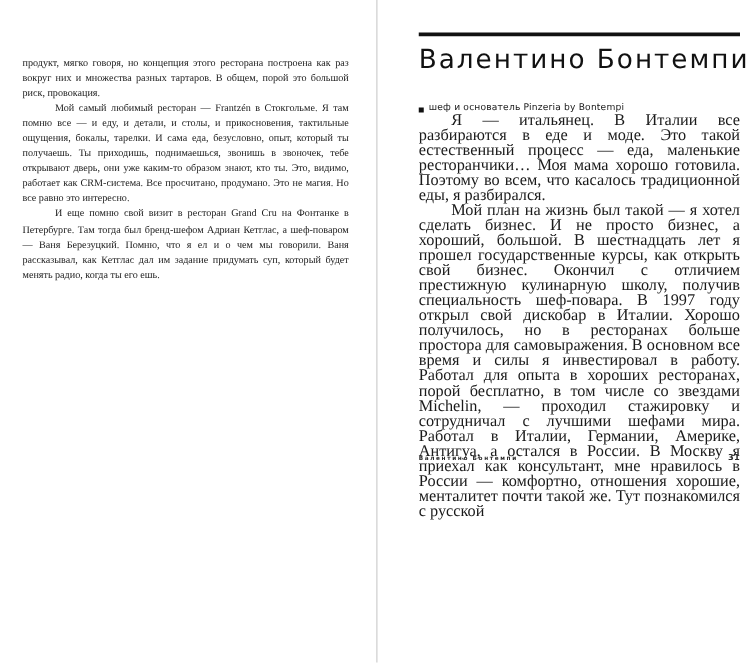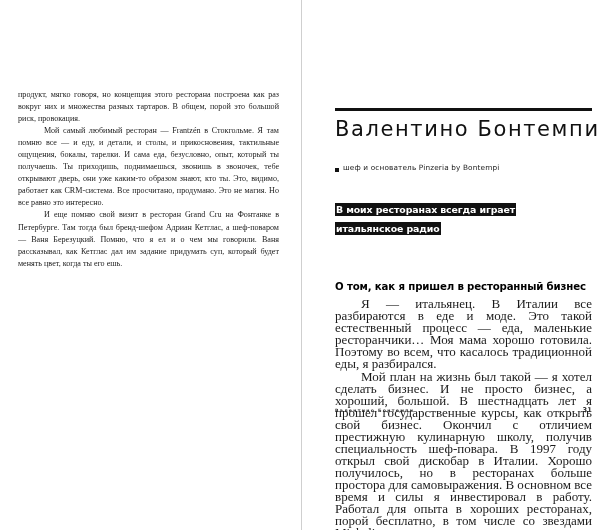--- a/index.html
+++ b/index.html
@@ -30,29 +30,28 @@
     top: 0;
     width: 1px;
     height: 530px;
     background: #cfcfcf;
   }
 
   .page {
     position: relative;
     box-sizing: border-box;
     height: 398px;
-    margin-top: 44px;
   }
   .page-left {
     width: 301px;
     padding: 45px 22px 0 18px;
   }
   .page-right {
     width: 299px;
-    padding: 64px 8px 0 34px;
+    padding: 26px 8px 0 34px;
   }
 
   
   .body-text {
     font-family: "Liberation Serif", "DejaVu Serif", serif;
     font-size: 8.1px;
     line-height: 12.05px;
     text-align: justify;
     text-justify: inter-word;
     hyphens: manual;
@@ -179,40 +178,36 @@
 
   <div class="gutter-rule"></div>
 
   <div class="page page-left">
 
     <p class="body-text">продукт, мягко говоря, но концепция этого ресторана по­строена как раз вокруг них и множества разных тартаров. В общем, порой это большой риск, провокация.</p>
 
 
     <p class="body-text indented">Мой самый любимый ресторан — Frantzén в Сток­гольме. Я там помню все — и еду, и детали, и столы, и прикосновения, тактильные ощущения, бокалы, тарел­ки. И сама еда, безусловно, опыт, который ты получаешь. Ты приходишь, поднимаешься, звонишь в звоночек, тебе открывают дверь, они уже каким-то образом знают, кто ты. Это, видимо, работает как CRM-система. Все просчитано, продумано. Это не магия. Но все равно это интересно.</p>
 
-    <p class="body-text indented">И еще помню свой визит в ресторан Grand Cru на Фонтанке в Петербурге. Там тогда был бренд-шефом Адриан Кетглас, а шеф-поваром — Ваня Березуцкий. Помню, что я ел и о чем мы говорили. Ваня рассказывал, как Кетглас дал им задание придумать суп, который будет менять цвет, когда ты его ешь.</p>
+    <p class="body-text indented">И еще помню свой визит в ресторан Grand Cru на Фонтанке в Петербурге. Там тогда был бренд-шефом Адриан Кетглас, а шеф-поваром — Ваня Березуцкий. Помню, что я ел и о чем мы говорили. Ваня рассказывал, как Кетглас дал им задание придумать суп, который будет менять радио, когда ты его ешь.</p>
 
   </div>
 
   <div class="page page-right">
 
     <div class="title-rule"></div>
 
     <h1 class="chapter-title">Валентино Бонтемпи</h1>
 
     <div class="byline">
       <span class="byline-bullet"></span>
       <span>шеф и основатель Pinzeria by Bontempi</span>
     </div>
 
-    <div class="pull-quote">
-      <span class="pq-line">В моих ресторанах всегда играет итальянское радио</span>
-    </div>
-
-    <h2 class="sub-heading">О том, как я пришел в ресторанный бизнес</h2>
+
 
     <p class="body-text right-body indented">Я — итальянец. В Италии все разбираются в еде и моде. Это такой естественный процесс — еда, малень­кие ресторанчики… Моя мама хорошо готовила. По­этому во всем, что касалось традиционной еды, я разби­рался.</p>
 
     <p class="body-text right-body indented">Мой план на жизнь был такой — я хотел сделать бизнес. И не просто бизнес, а хороший, большой. В шест­надцать лет я прошел государственные курсы, как от­крыть свой бизнес. Окончил с отличием престижную кулинарную школу, получив специальность шеф-повара. В 1997 году открыл свой дискобар в Италии. Хорошо получилось, но в ресторанах больше простора для само­выражения. В основном все время и силы я инвестировал в работу. Работал для опыта в хороших ресторанах, порой бесплатно, в том числе со звездами Michelin, — прохо­дил стажировку и сотрудничал с лучшими шефами мира. Работал в Италии, Германии, Америке, Антигуа, а остал­ся в России. В Москву я приехал как консультант, мне нравилось в России — комфортно, отношения хорошие, менталитет почти такой же. Тут познакомился с русской</p>
 
     <div class="footer">
       <span class="footer-name">Валентино Бонтемпи</span>
       <span class="footer-page">31</span>
     </div>
 

